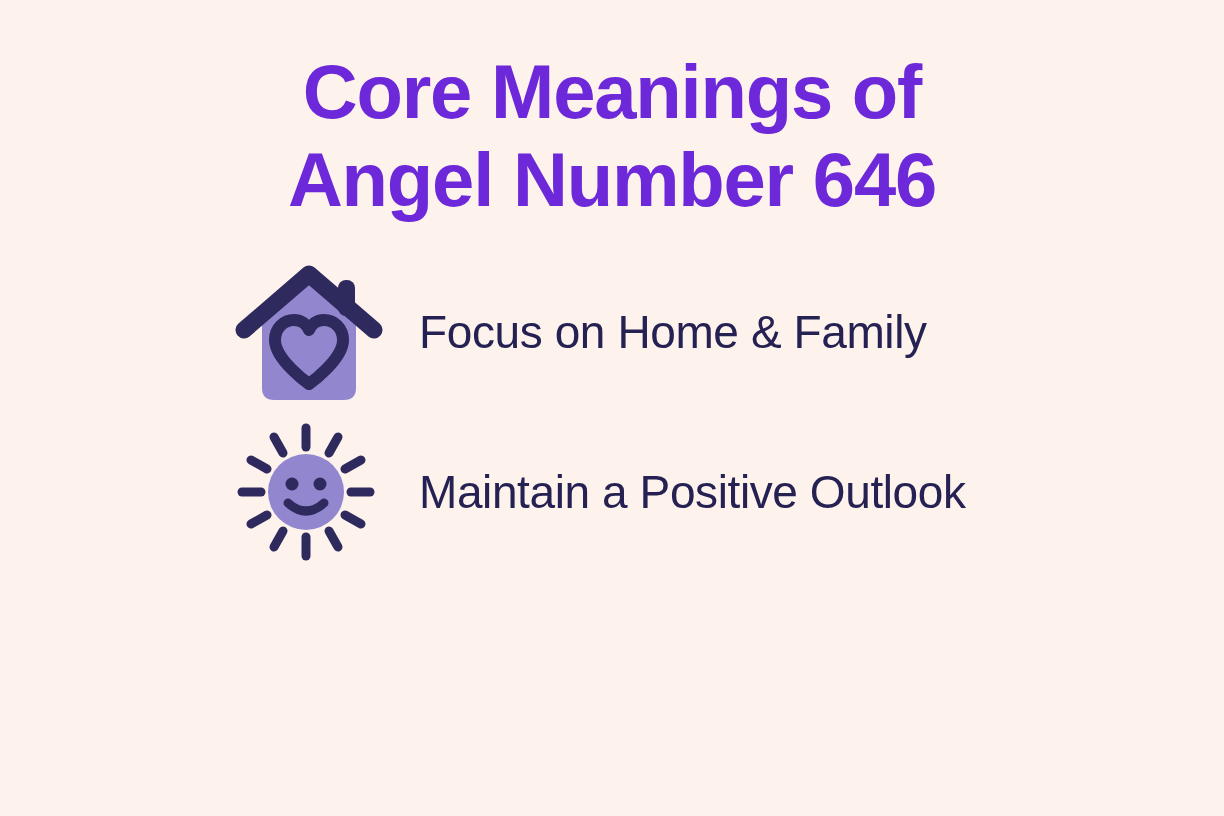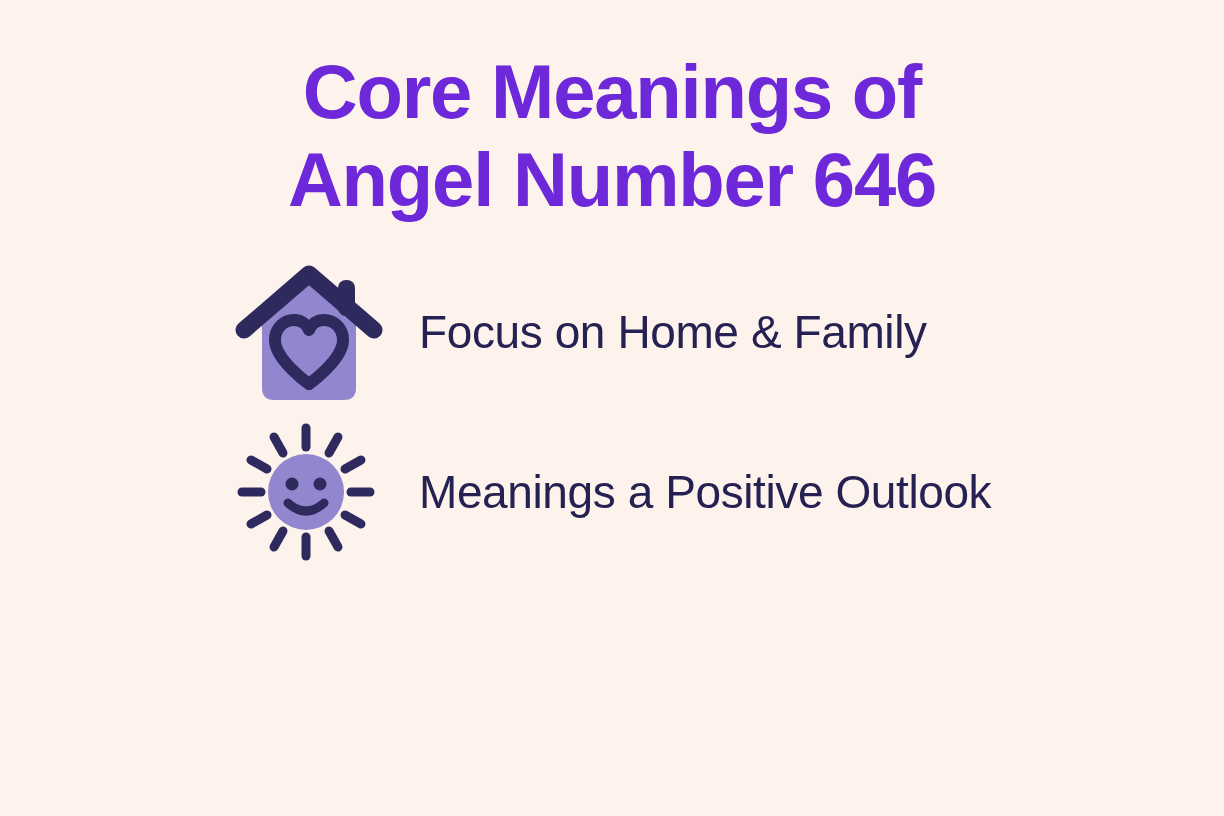--- a/index.html
+++ b/index.html
@@ -122,17 +122,17 @@
             <line x1="8" y1="72" x2="27" y2="72"></line>
             <line x1="17" y1="40" x2="33" y2="49"></line>
             <line x1="40" y1="17" x2="49" y2="33"></line>
           </g>
           <circle cx="72" cy="72" r="38" fill="#9287cf"></circle>
           <circle cx="58" cy="64" r="6.5" fill="#2e2a5e"></circle>
           <circle cx="86" cy="64" r="6.5" fill="#2e2a5e"></circle>
           <path d="M54 83 Q72 99 90 83" fill="none" stroke="#2e2a5e" stroke-width="9" stroke-linecap="round"></path>
         </svg>
       </div>
-      <div class="row-label">Meanings a Positive Outlook</div>
+      <div class="row-label">Maintain a Positive Outlook</div>
     </div>
 
   </div>
 </div>
 
 </body></html>

